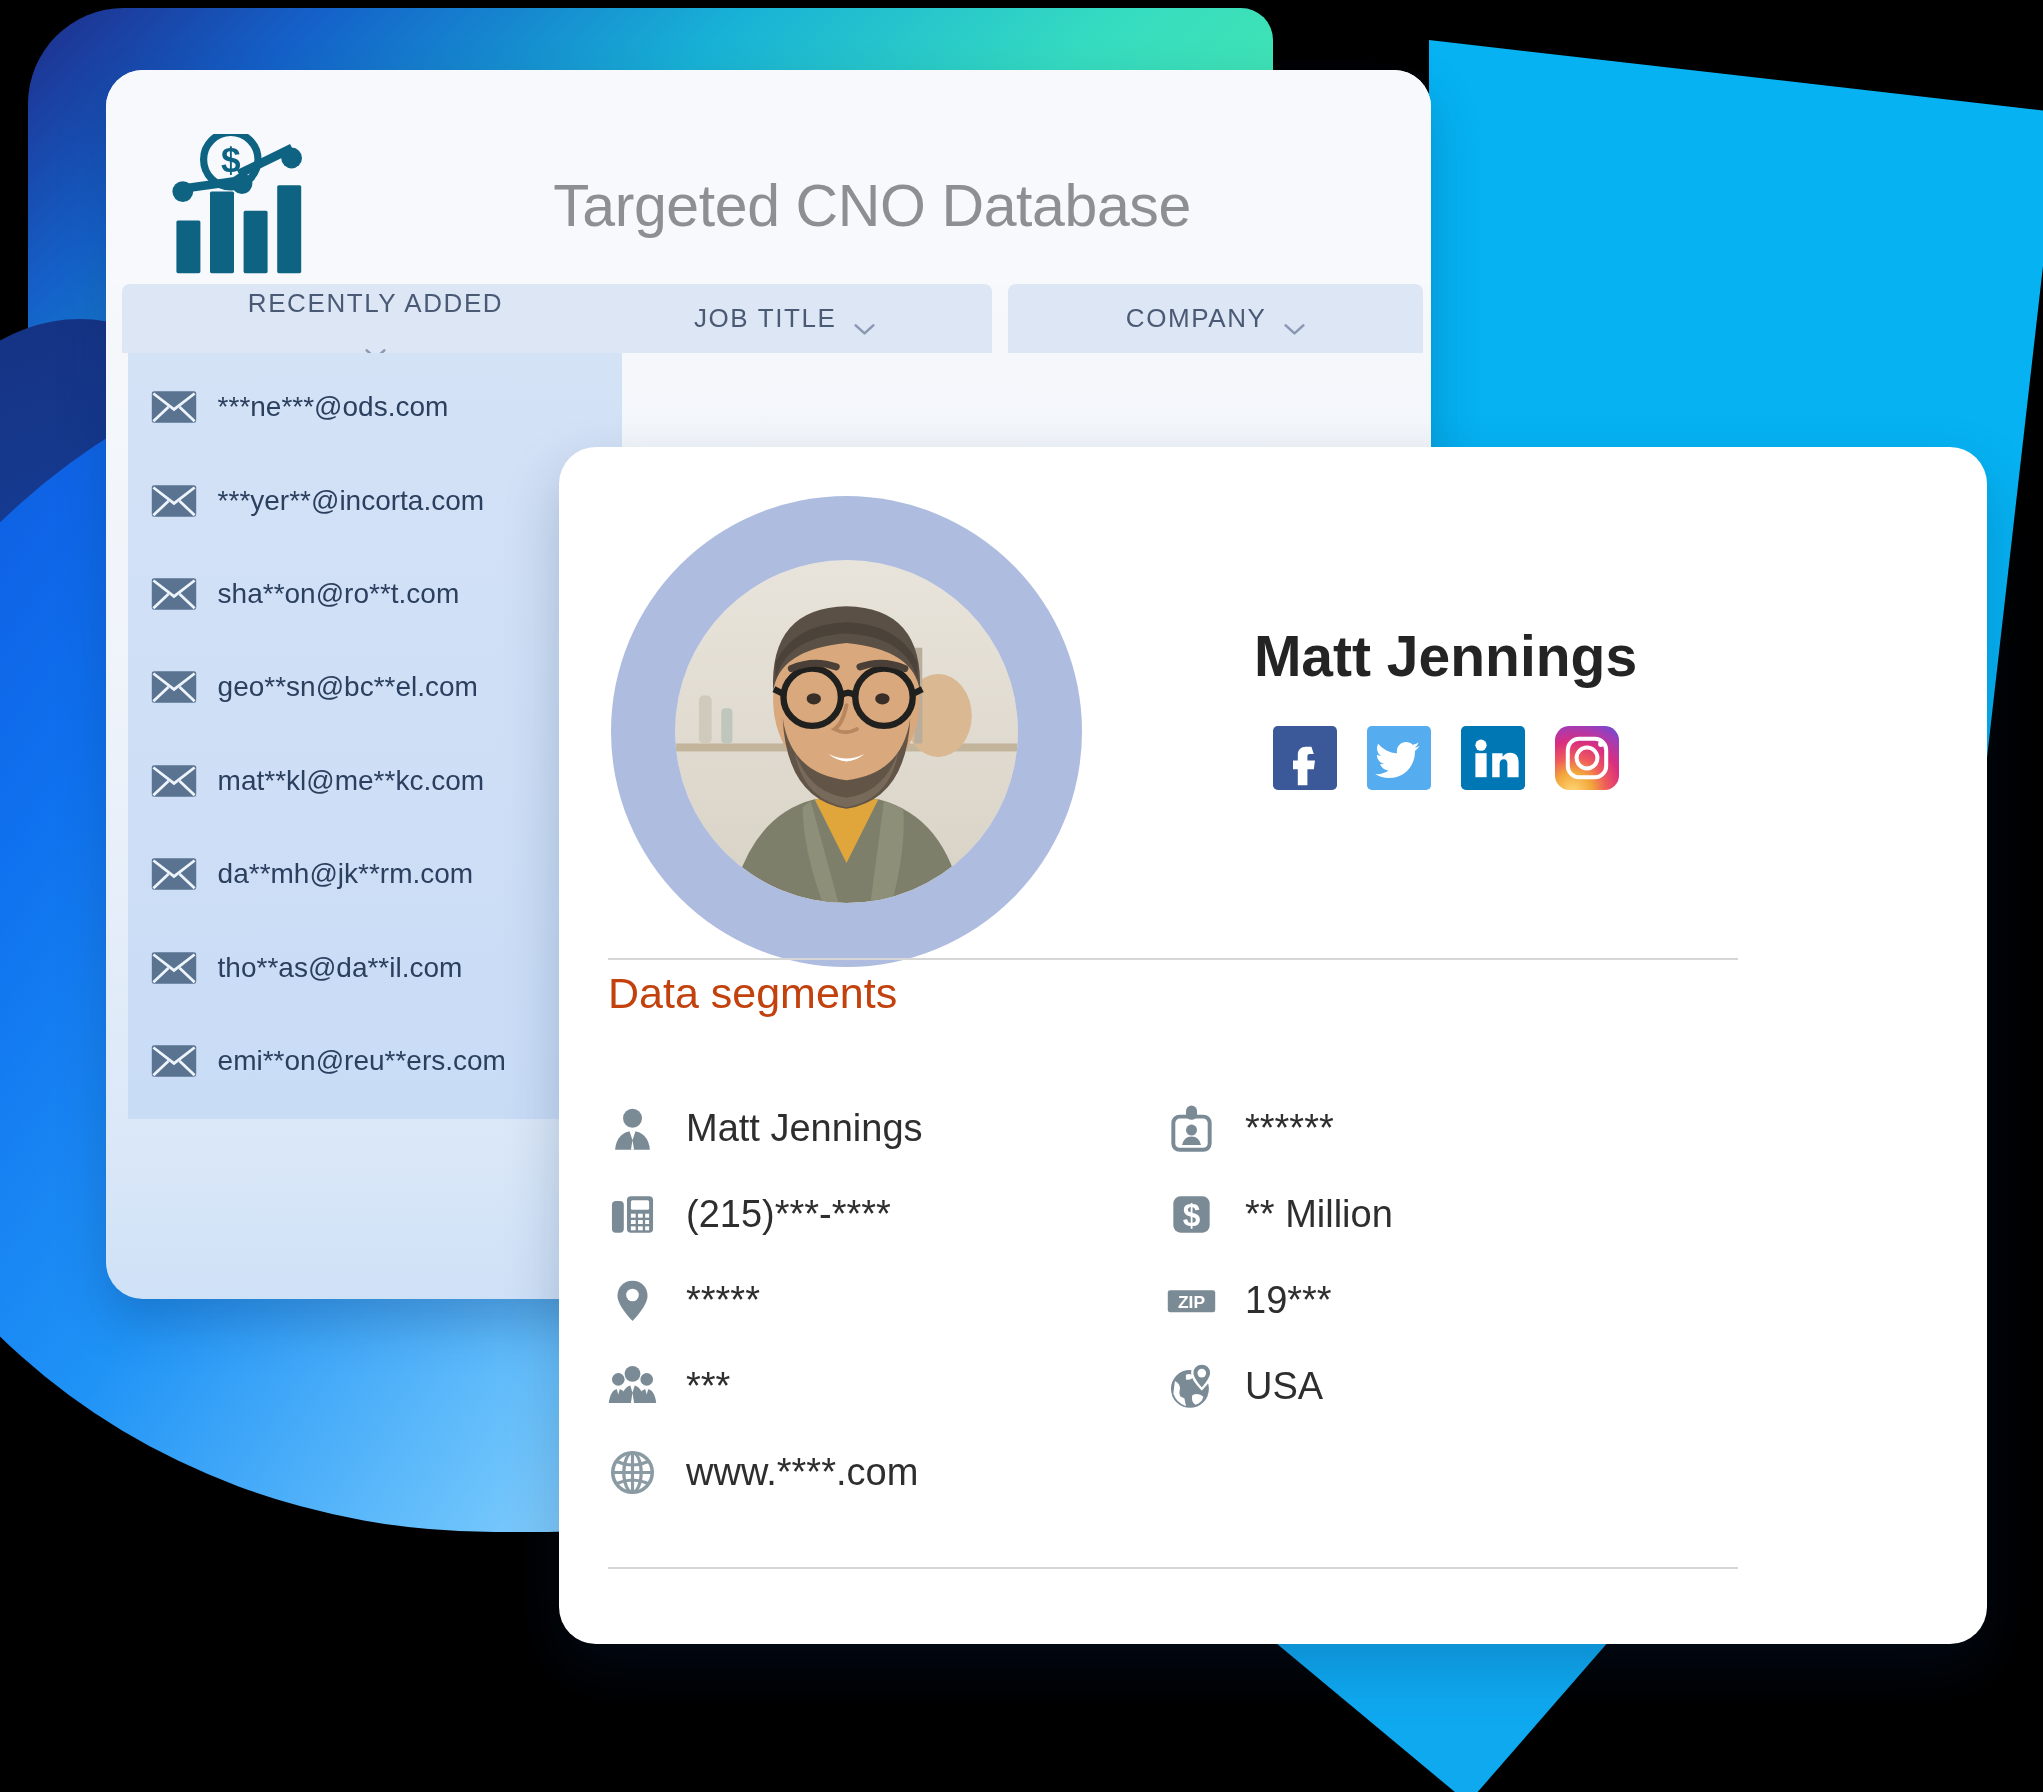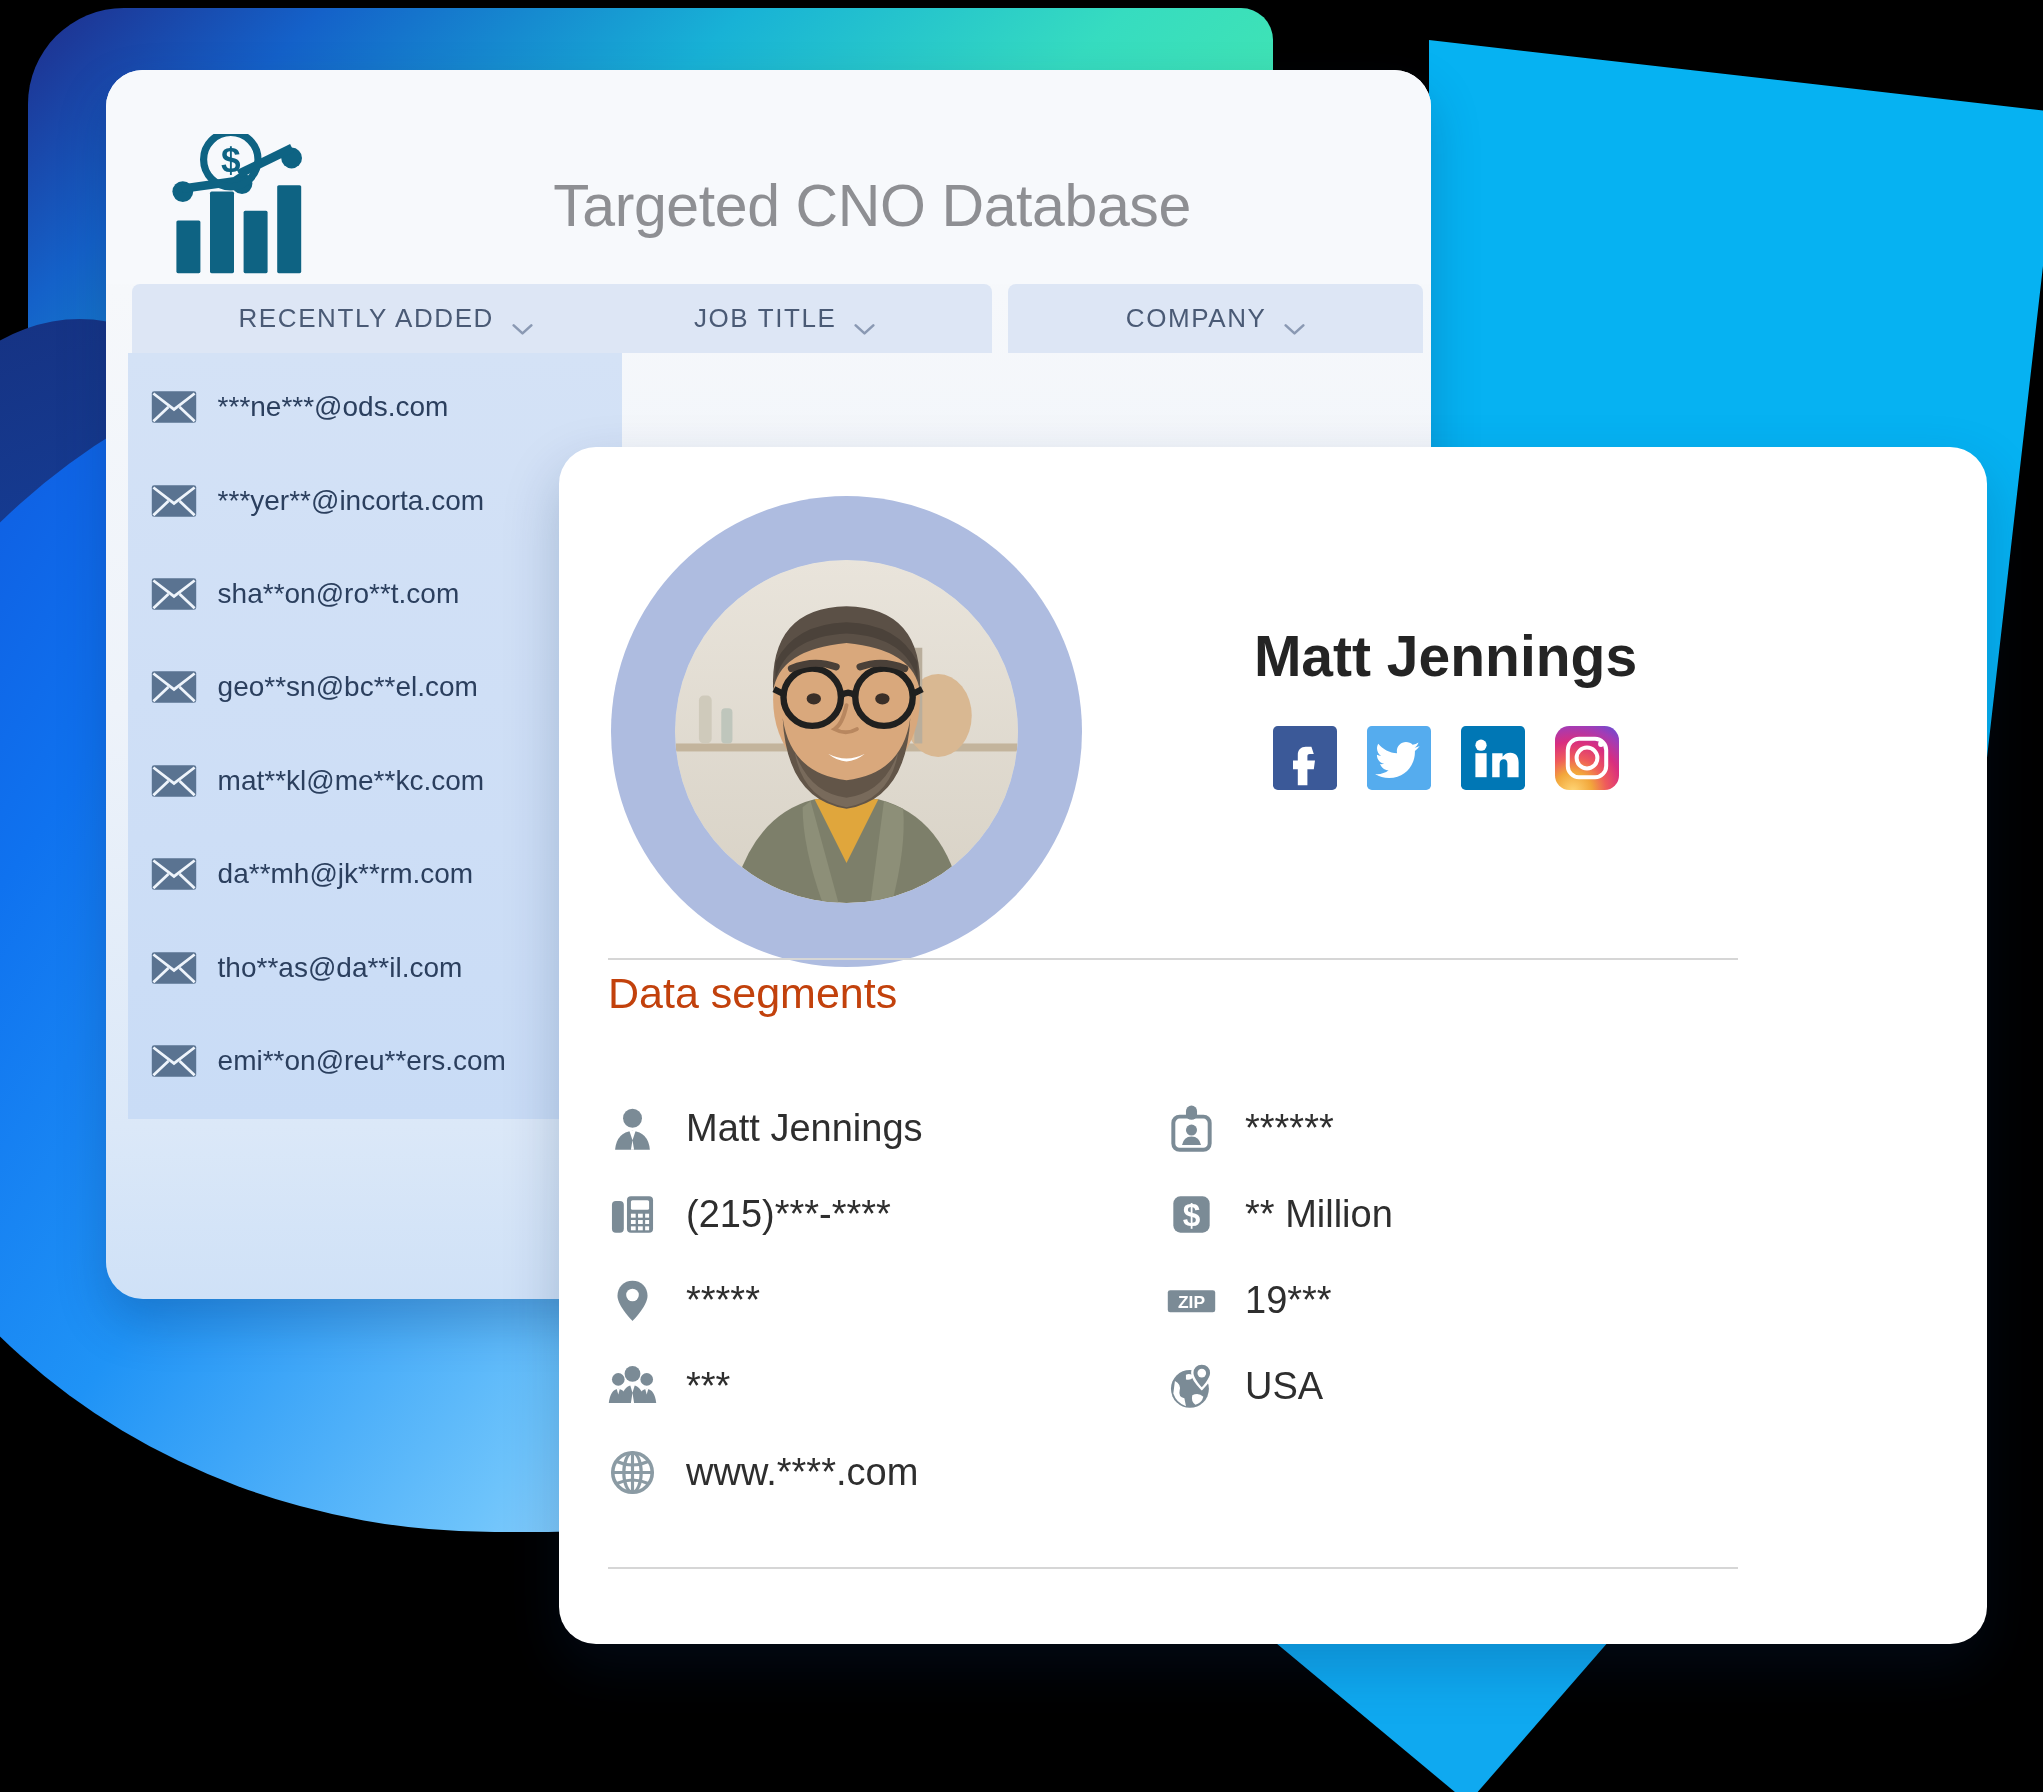--- a/index.html
+++ b/index.html
@@ -69,21 +69,21 @@
 
   
   .col-tabs { position:absolute; left:0; top:214px; width:100%; height:77px; }
   .col-tab {
     position:absolute; top:0; height:69px;
     background:#dde6f5;
     border-radius:8px 8px 0 0;
     display:flex; align-items:center; justify-content:center; gap:17.6px;
     color:#4a5a75; font-size:26px; letter-spacing:1.6px; font-weight:400;
   }
-  .col-tab.c1 { left:26px;  width:507px; }
+  .col-tab.c1 { left:16px;  width:507px;flex-direction:column; }
   .col-tab.c2 { left:471px; width:415px; }
   .col-tab.c3 { left:902px;width:415px; }
   .chev { width:21px; height:12.8px; flex:0 0 auto; }
 
   
   .email-panel {
     position:absolute; left:22.3px; top:283px; width:494px; height:766px;
     background: linear-gradient(180deg,#d4e2f6 0%, #cfdff6 45%, #c9dcf6 100%);
   }
   .email-row {

